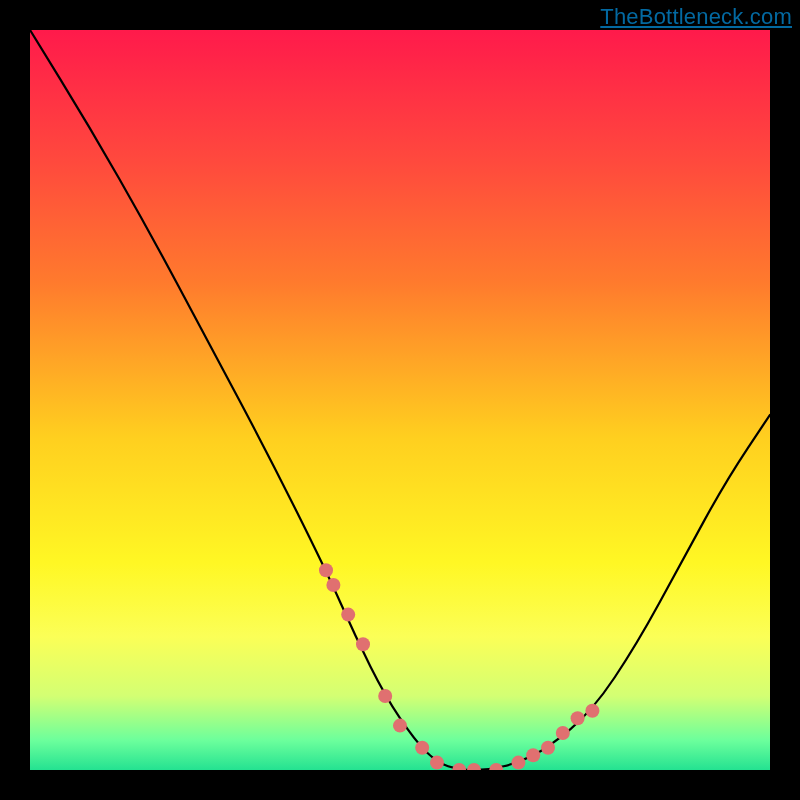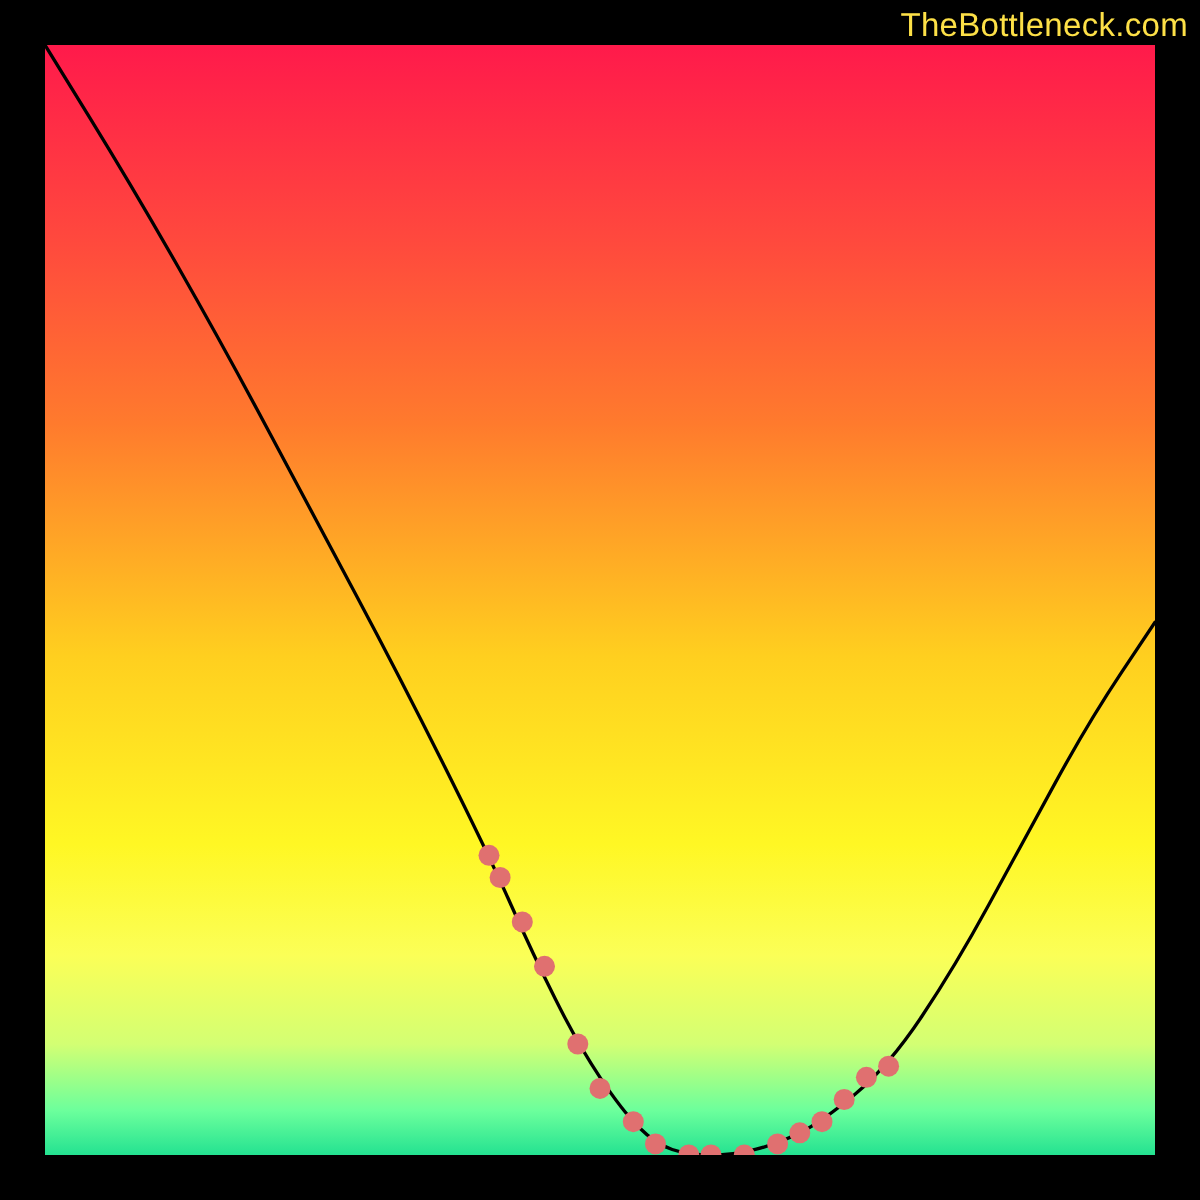--- a/index.html
+++ b/index.html
@@ -36,25 +36,26 @@
       #fbff57 82%,
       #d3ff73 90%,
       #6cff9c 96%,
       #24e291 100%
     );
   }
   .watermark {
     position: absolute;
     top: 4px;
     right: 8px;
-    color: #fde047;
+    color: #0369a1;
     font-size: 22px;
     font-weight: 500;
     letter-spacing: 0.2px;
     user-select: none;
+    text-decoration: underline;
   }
   svg.curve {
     position: absolute;
     top: 0;
     left: 0;
     width: 740px;
     height: 740px;
   }
 </style>
 </head>

